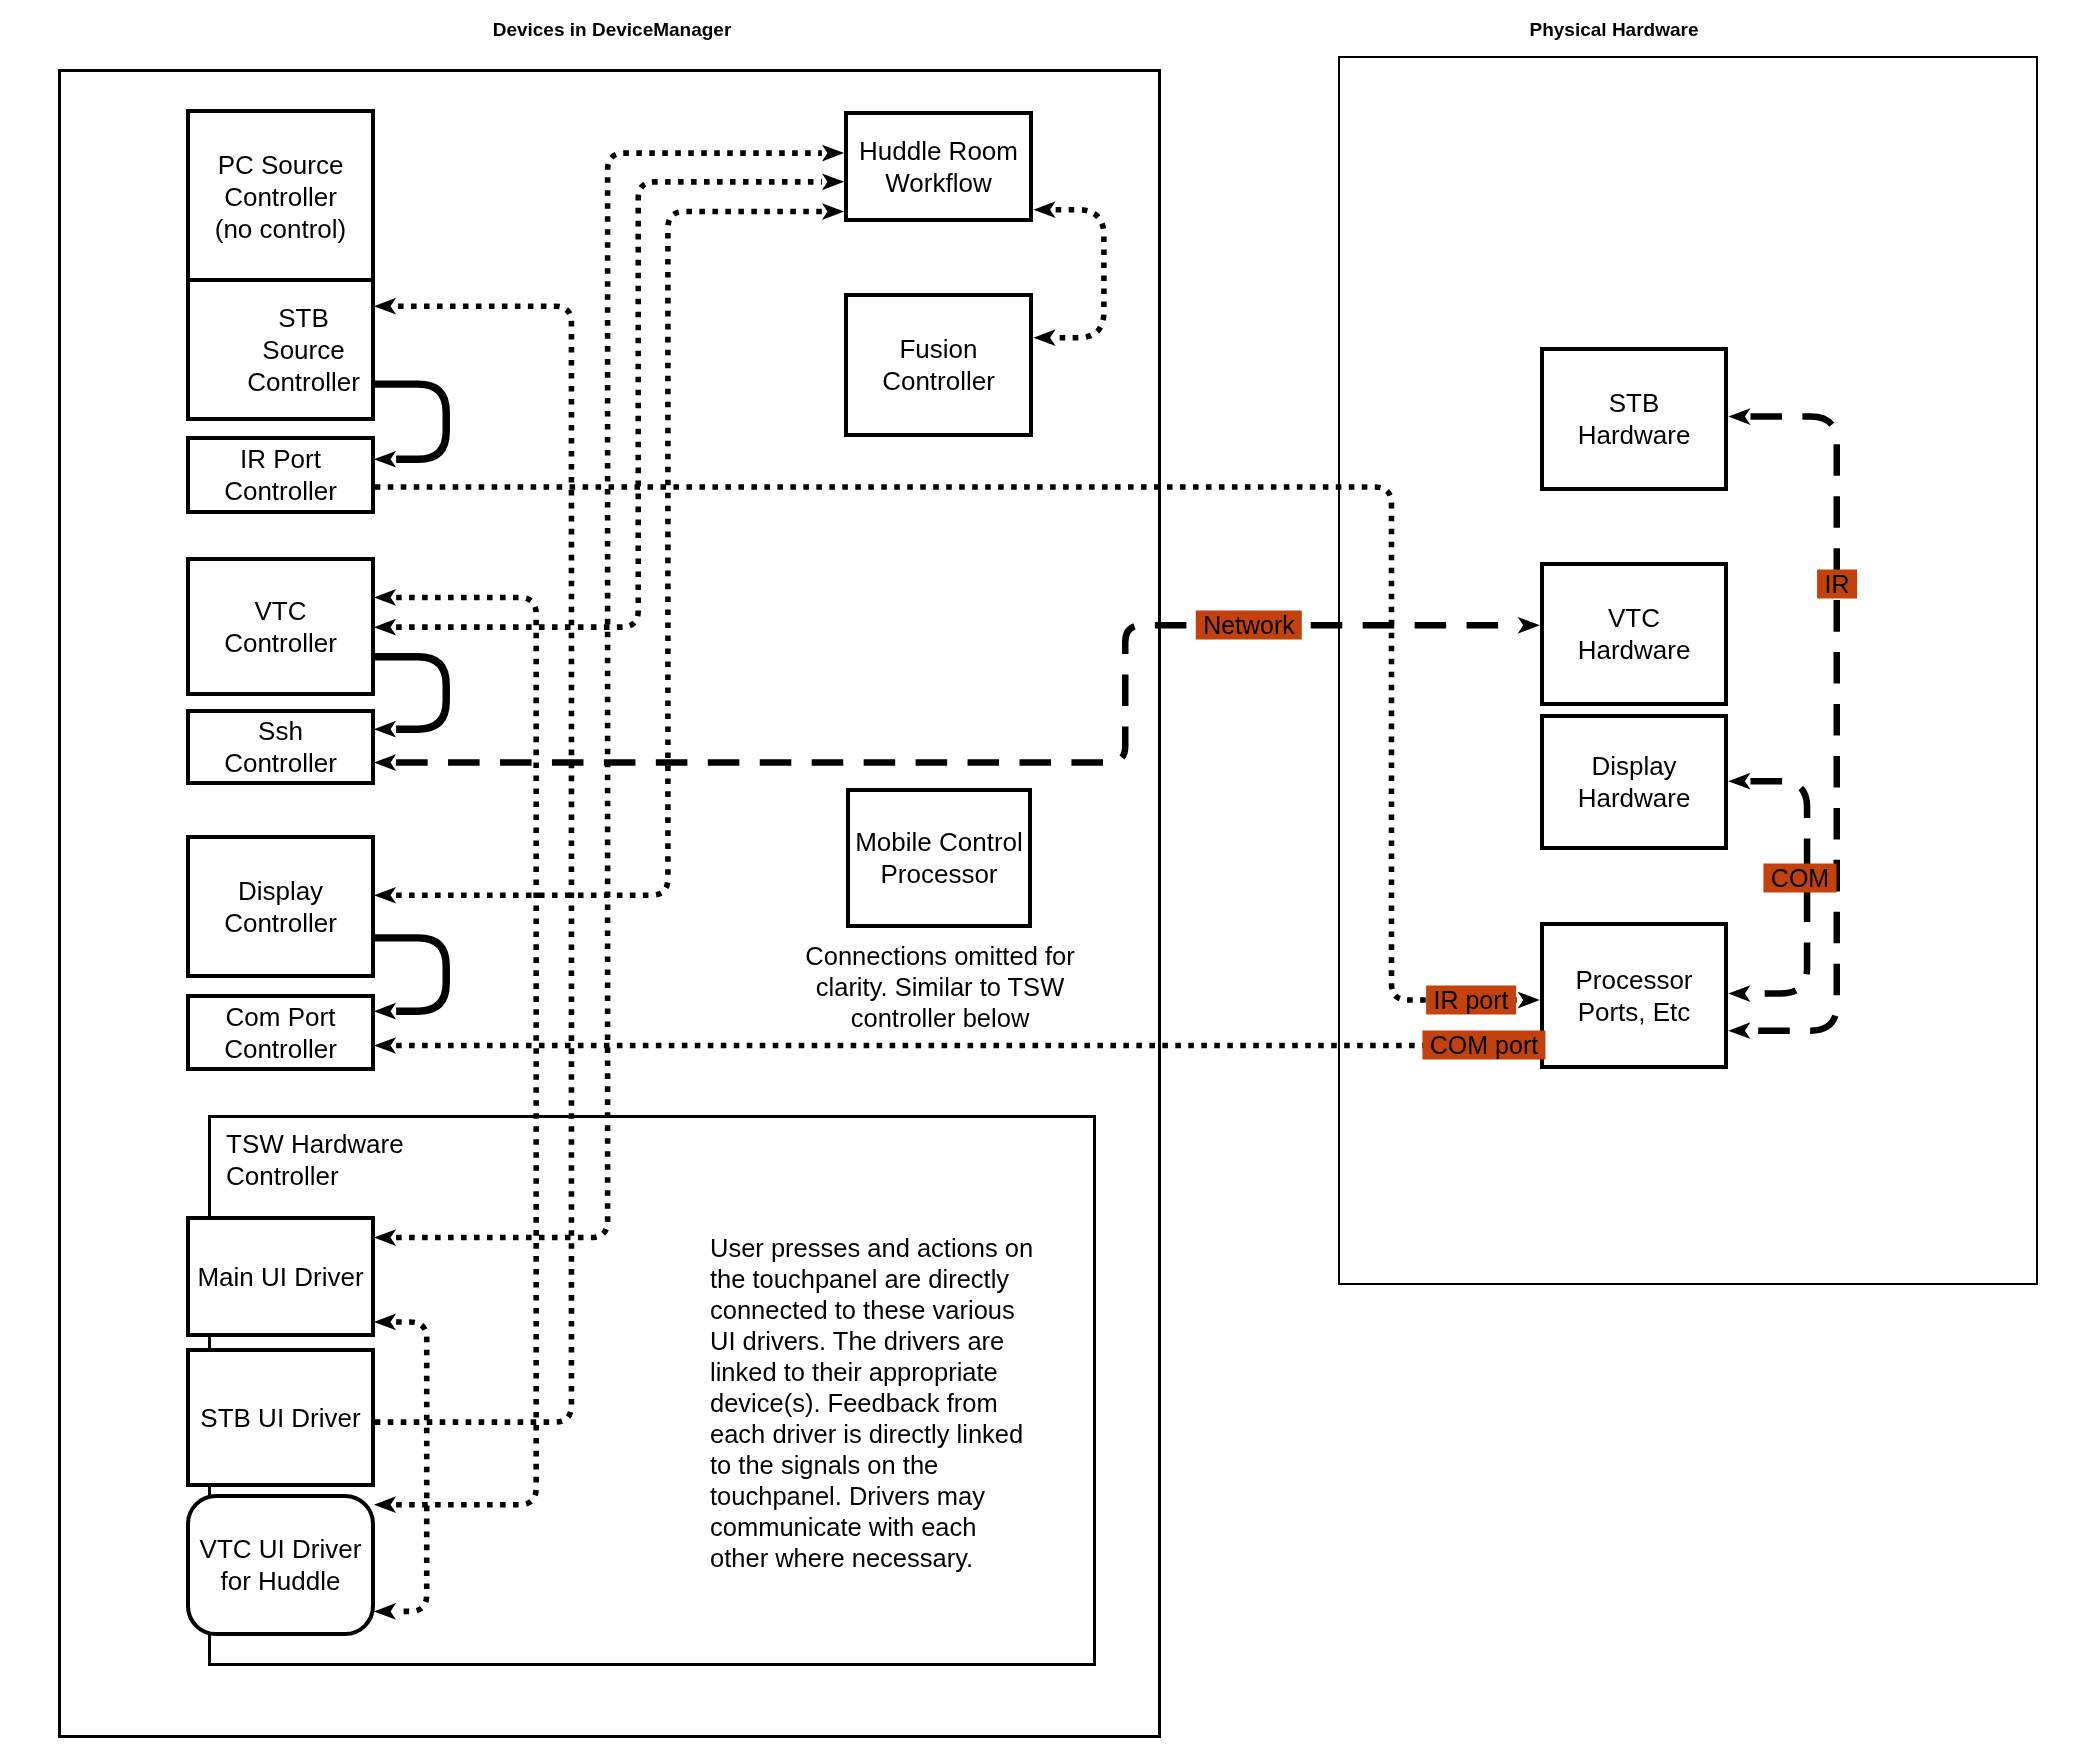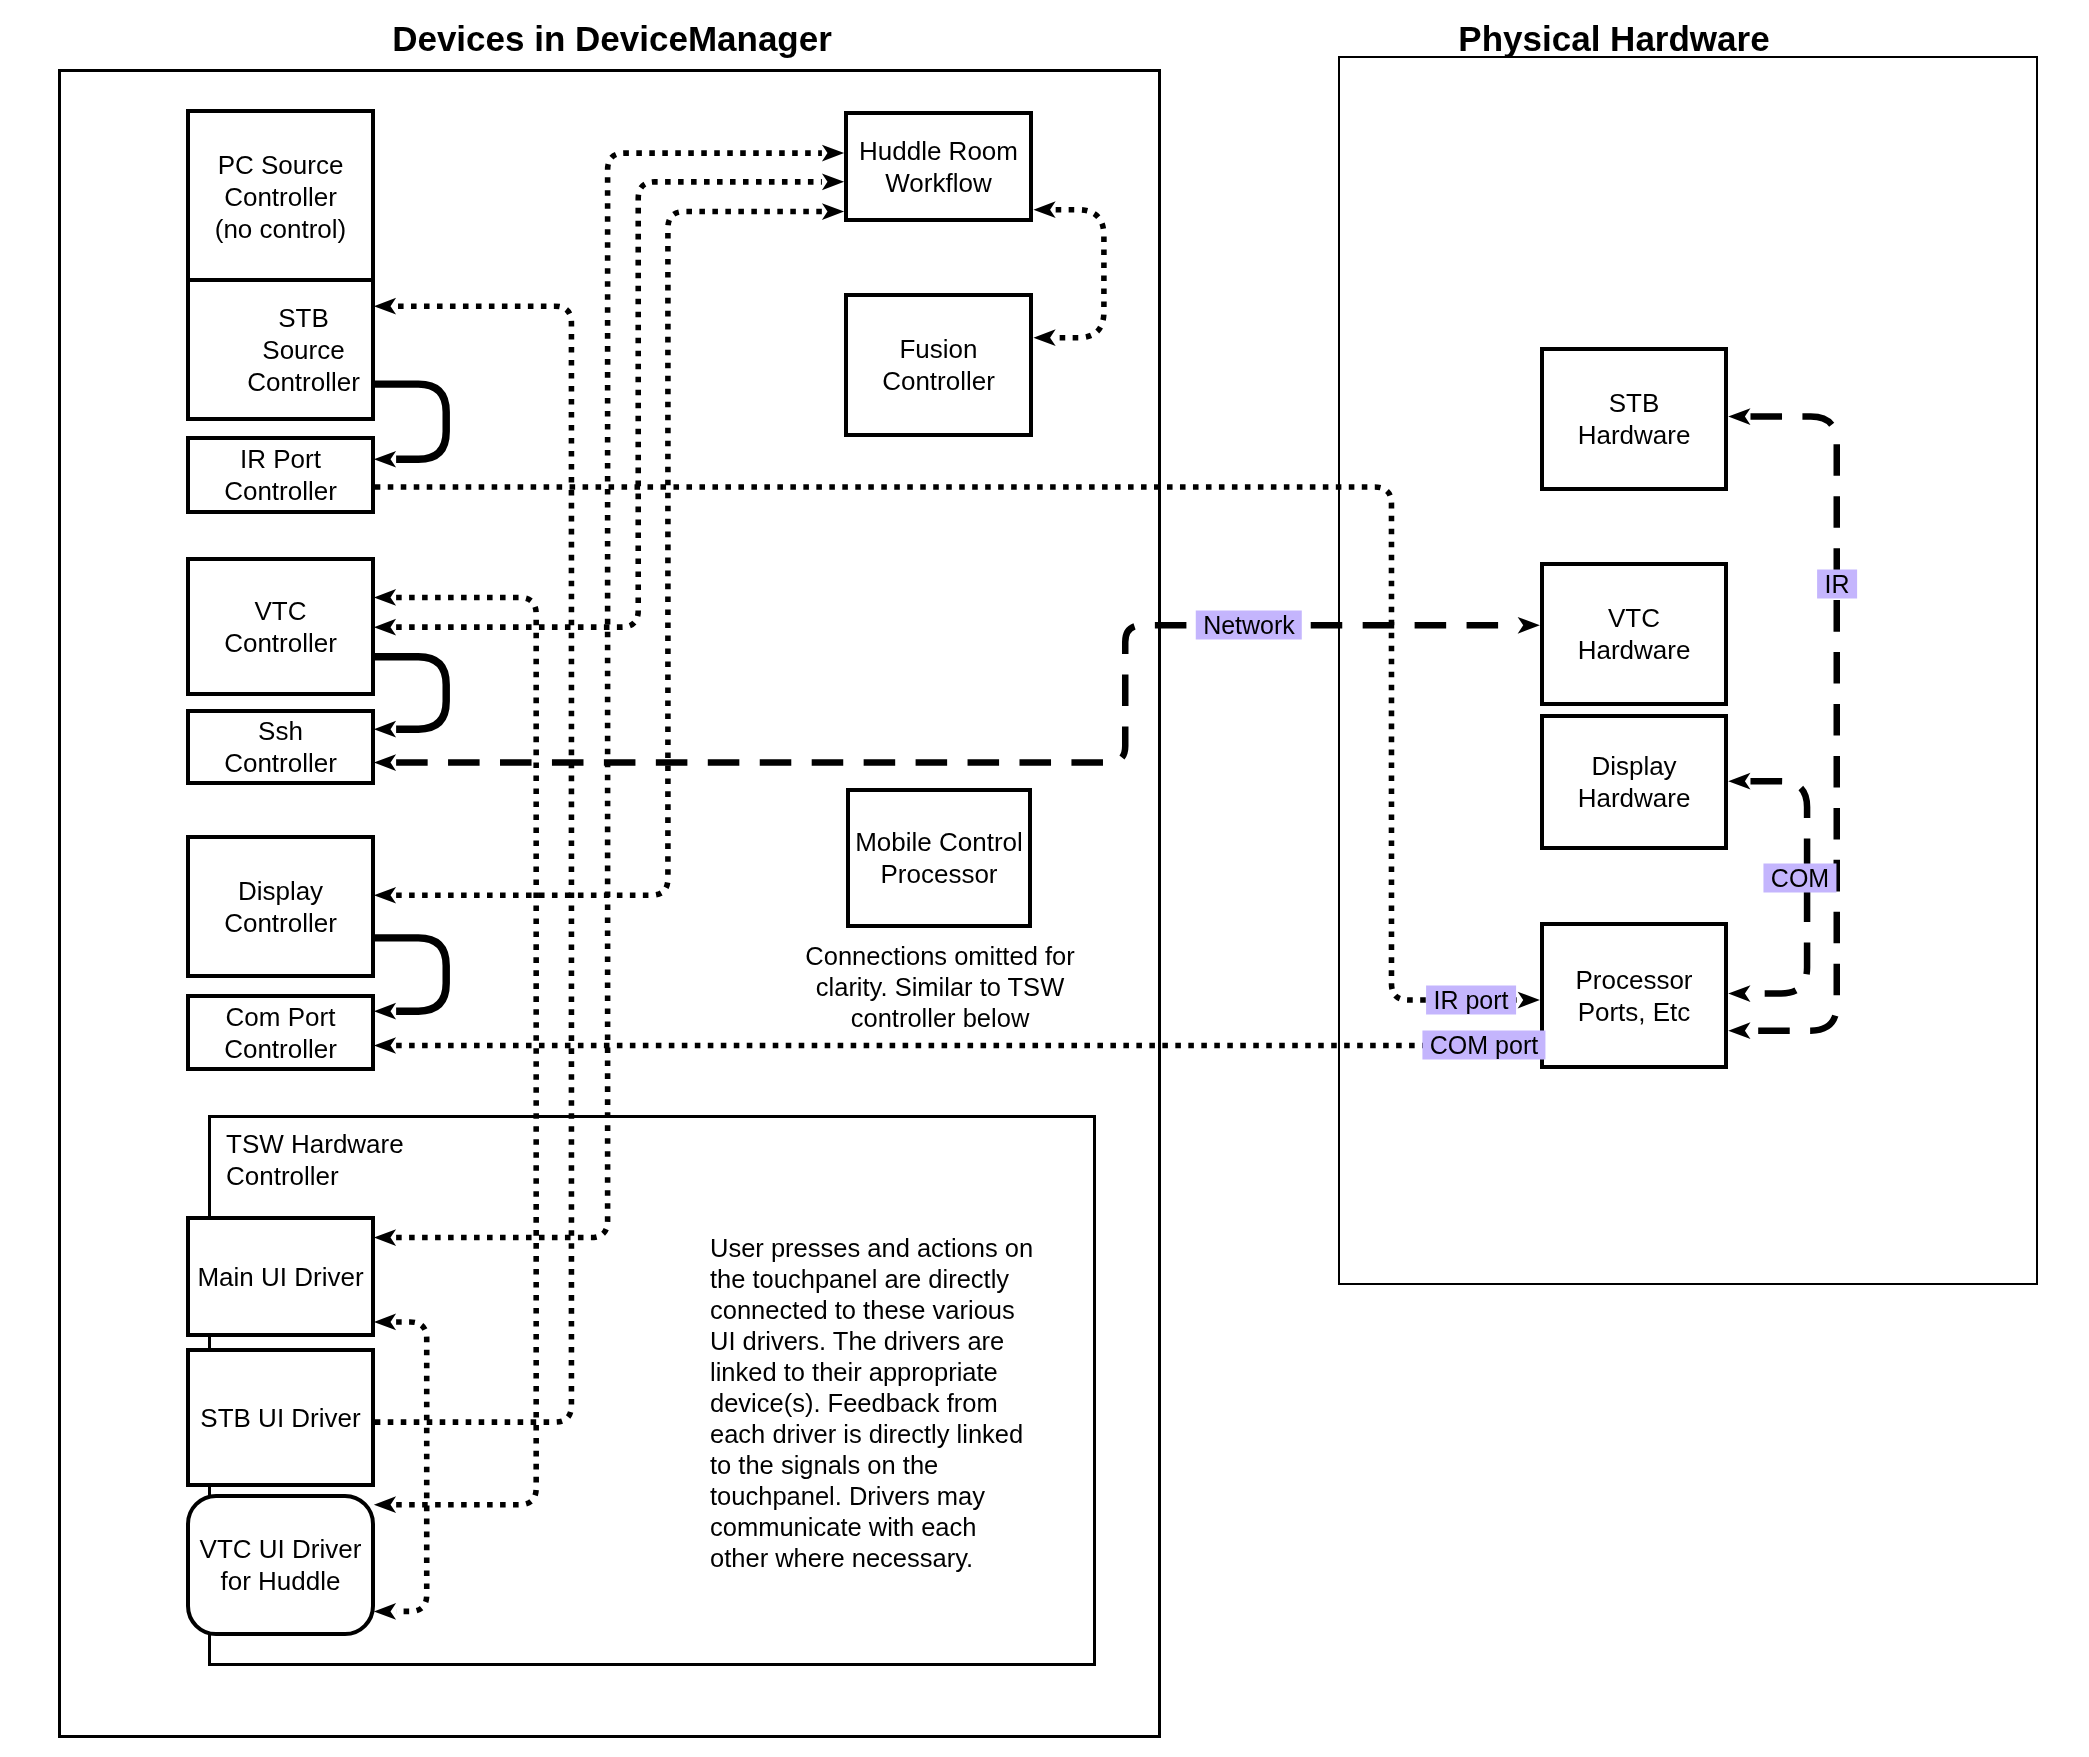--- a/index.html
+++ b/index.html
@@ -1,21 +1,21 @@
 <!DOCTYPE html>
 <html style="font-size:15px"><head>
 <meta charset="utf-8">
 <style>
   html,body{margin:0;padding:0;background:#fff;}
   .canvas{
     position:relative;width:2090px;height:1758px;background:#ffffff;
     font-family:"Liberation Sans", sans-serif;color:#000;overflow:hidden;
   }
   .title{
-    position:absolute;font-size:35px;font-weight:bold;text-align:center;white-space:nowrap;
+    position:absolute;font-size:19px;font-weight:bold;text-align:center;white-space:nowrap;
     transform:translateX(-50%);
   }
   .container-box{
     position:absolute;border:3.7px solid #000;background:transparent;box-sizing:border-box;
   }
   .container-box.thin{border-width:2.8px;}
   .node{
     position:absolute;background:#fff;border:4.6px solid #000;box-sizing:border-box;
     display:flex;align-items:center;justify-content:center;text-align:center;
     font-size:26px;line-height:32px;white-space:pre-line;
@@ -26,21 +26,21 @@
   .note{
     position:absolute;font-size:25.5px;line-height:31px;white-space:pre-line;
   }
   .note.centered{text-align:center;transform:translateX(-50%);}
   svg.wires{position:absolute;left:0;top:0;pointer-events:none;}
   .wire{fill:none;stroke:#000;}
   .wire.dot{stroke-width:6;stroke-dasharray:6 8;}
   .wire.dash{stroke-width:7;stroke-dasharray:34 22;}
   .wire.solid{stroke-width:8;}
   .edge-label{
-    position:absolute;transform:translate(-50%,-50%);background:#c4b5fd;
+    position:absolute;transform:translate(-50%,-50%);background:#c2410c;
     padding:0 7.4px;font-size:25px;white-space:nowrap;
   }
 </style>
 </head>
 <body>
 
 <div class="canvas">
 
   <div class="title" style="left:612px;top:18.6px;">Devices in DeviceManager</div>
   <div class="title" style="left:1614px;top:18.6px;">Physical Hardware</div>

